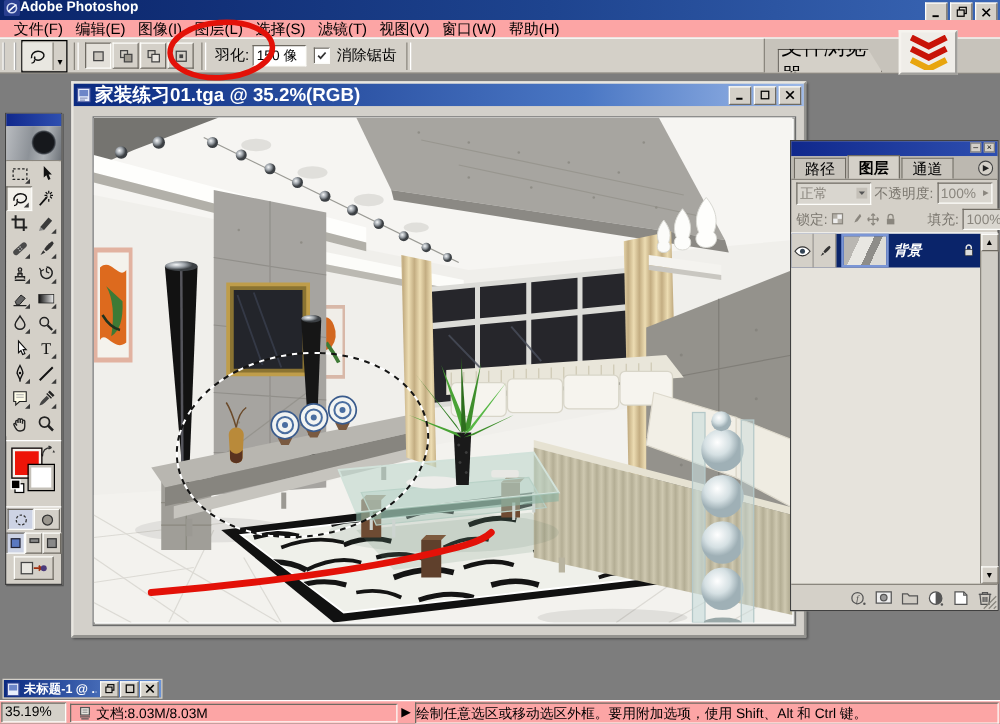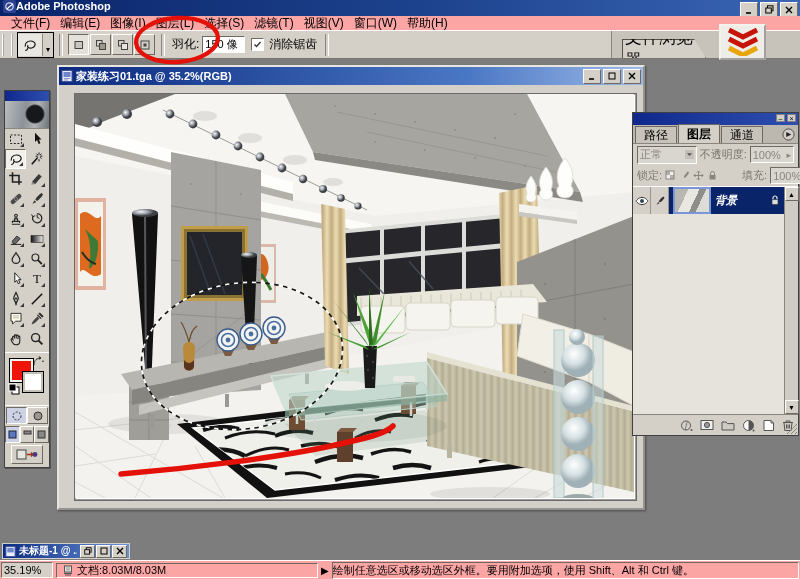--- a/index.html
+++ b/index.html
@@ -58,27 +58,27 @@
   #bgswatch{position:absolute;left:18px;top:19px;width:16px;height:16px;background:#fff;border:2px solid #c4c0b8;outline:1px solid #000;}
   #swaparr{position:absolute;left:27px;top:3px;}
   #minidef{position:absolute;left:3px;top:30px;}
   .tbbtnrow{display:flex;justify-content:center;gap:0;padding:1px 0;}
   .tbbtn{width:13px;height:15px;display:flex;align-items:center;justify-content:center;background:#d4d0c8;}
   .tbbtn.pressed{border-color:#6e6a62 #fdfdfa #fdfdfa #6e6a62;background:#cdd3e4;}
   
   #docwin{position:absolute;left:57px;top:6px;width:588px;height:445px;background:#d4d0c8;
      border:2px outset #e8e6e0;box-sizing:border-box;box-shadow:1px 1px 2px rgba(0,0,0,.4);}
   #doctitle{height:18px;background:linear-gradient(90deg,#0b2a80,#4a77c4 70%,#9db9e8);
-     display:flex;align-items:center;gap:3px;color:#fff;font-weight:bold;font-size:11px;padding:0 2px;}
+     display:flex;align-items:center;gap:3px;color:#fff;font-weight:bold;font-size:15px;padding:0 2px;}
   #doctitle .winbtns{position:static;margin-left:auto;}
   #doccontent{position:relative;width:100%;height:423px;background:#d3d0ca;}
   #canvasbox{position:absolute;left:15px;top:8px;width:561px;height:406px;background:#fff;
      border:1px solid #6b6b6b;box-shadow:inset 0 0 0 1px #9c9c98;}
   
-  #layerspal{position:absolute;left:632px;top:53px;width:167px;height:324px;background:#d4d0c8;
+  #layerspal{position:absolute;left:632px;top:53px;width:167px;height:377px;background:#d4d0c8;
      border:1px solid #404040;box-sizing:border-box;display:flex;flex-direction:column;}
   #lp-title{height:10px;background:linear-gradient(90deg,#10288c,#2e4fb0);display:flex;justify-content:flex-end;gap:2px;padding:1px 2px;}
   .lpbtn{width:9px;height:8px;background:#d4d0c8;font-size:7px;line-height:7px;text-align:center;border:1px solid #808080;box-sizing:border-box;}
   #lp-tabs{height:18px;display:flex;align-items:flex-end;background:#bcb8b0;padding-left:2px;position:relative;border-bottom:1px solid #8a867e;}
   .lptab{height:16px;padding:0 8px;font-size:12px;line-height:16px;background:#c7c3bb;border:1px solid #6e6a62;border-bottom:none;margin-right:1px;clip-path:polygon(0 0,100% 0,100% 100%,0 100%);}
   .lptab.active{background:#d4d0c8;height:18px;line-height:18px;font-weight:bold;}
   #lp-menu{position:absolute;right:3px;top:3px;}
   .lprow{height:21px;display:flex;align-items:center;padding:0 4px;gap:3px;color:#7a766e;}
   .lprow .lbl{font-size:11px;white-space:nowrap;text-align:center;}
   #blendbox{width:56px;height:16px;background:#d9d6cf;border:1px solid;border-color:#6e6a62 #fdfdfa #fdfdfa #6e6a62;

